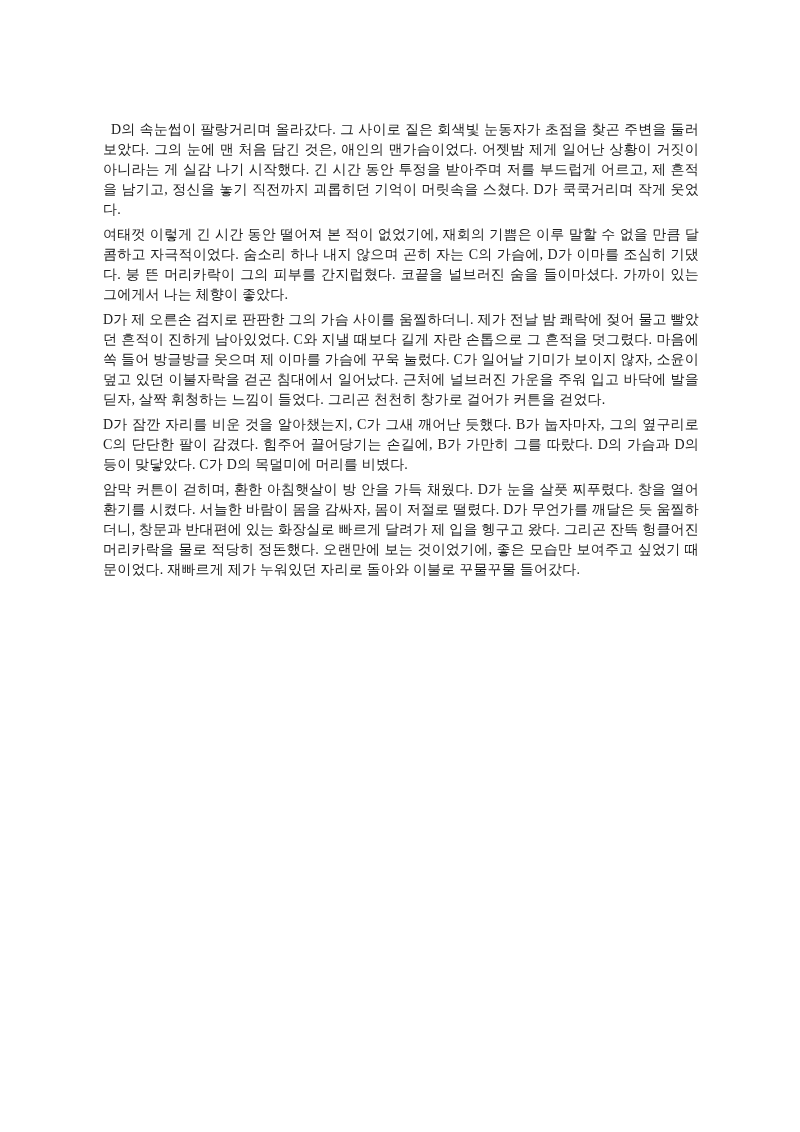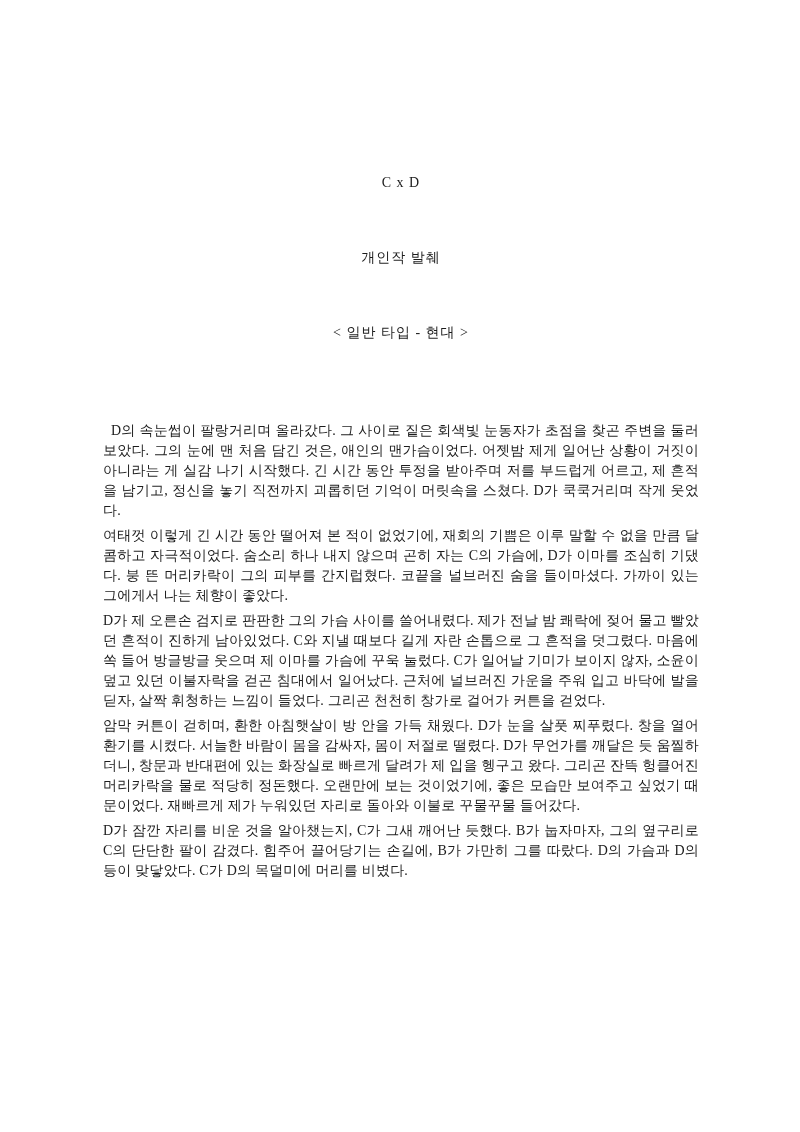--- a/index.html
+++ b/index.html
@@ -47,28 +47,23 @@
   .doc-body p:last-child {
     margin-bottom: 0;
   }
 </style>
 </head>
 <body>
 
 <div class="page">
   <div class="doc">
 
-    <div class="doc-header">
-      <div class="hline">C x D</div>
-      <div class="hline">개인작 발췌</div>
-      <div class="hline">&lt; 일반 타입 - 현대 &gt;</div>
-    </div>
 
     <div class="doc-body">
       <p class="first">D의 속눈썹이 팔랑거리며 올라갔다. 그 사이로 짙은 회색빛 눈동자가 초점을 찾곤 주변을 둘러보았다. 그의 눈에 맨 처음 담긴 것은, 애인의 맨가슴이었다. 어젯밤 제게 일어난 상황이 거짓이 아니라는 게 실감 나기 시작했다. 긴 시간 동안 투정을 받아주며 저를 부드럽게 어르고, 제 흔적을 남기고, 정신을 놓기 직전까지 괴롭히던 기억이 머릿속을 스쳤다. D가 쿡쿡거리며 작게 웃었다.</p>
       <p>여태껏 이렇게 긴 시간 동안 떨어져 본 적이 없었기에, 재회의 기쁨은 이루 말할 수 없을 만큼 달콤하고 자극적이었다. 숨소리 하나 내지 않으며 곤히 자는 C의 가슴에, D가 이마를 조심히 기댔다. 붕 뜬 머리카락이 그의 피부를 간지럽혔다. 코끝을 널브러진 숨을 들이마셨다. 가까이 있는 그에게서 나는 체향이 좋았다.</p>
-      <p>D가 제 오른손 검지로 판판한 그의 가슴 사이를 쓸어내렸다. 제가 전날 밤 쾌락에 젖어 물고 빨았던 흔적이 진하게 남아있었다. C와 지낼 때보다 길게 자란 손톱으로 그 흔적을 덧그렸다. 마음에 쏙 들어 방글방글 웃으며 제 이마를 가슴에 꾸욱 눌렀다. C가 일어날 기미가 보이지 않자, 소윤이 덮고 있던 이불자락을 걷곤 침대에서 일어났다. 근처에 널브러진 가운을 주워 입고 바닥에 발을 딛자, 살짝 휘청하는 느낌이 들었다. 그리곤 천천히 창가로 걸어가 커튼을 걷었다.</p>
+      <p>D가 제 오른손 검지로 판판한 그의 가슴 사이를 움찔하더니. 제가 전날 밤 쾌락에 젖어 물고 빨았던 흔적이 진하게 남아있었다. C와 지낼 때보다 길게 자란 손톱으로 그 흔적을 덧그렸다. 마음에 쏙 들어 방글방글 웃으며 제 이마를 가슴에 꾸욱 눌렀다. C가 일어날 기미가 보이지 않자, 소윤이 덮고 있던 이불자락을 걷곤 침대에서 일어났다. 근처에 널브러진 가운을 주워 입고 바닥에 발을 딛자, 살짝 휘청하는 느낌이 들었다. 그리곤 천천히 창가로 걸어가 커튼을 걷었다.</p>
+      <p>D가 잠깐 자리를 비운 것을 알아챘는지, C가 그새 깨어난 듯했다. B가 눕자마자, 그의 옆구리로 C의 단단한 팔이 감겼다. 힘주어 끌어당기는 손길에, B가 가만히 그를 따랐다. D의 가슴과 D의 등이 맞닿았다. C가 D의 목덜미에 머리를 비볐다.</p>
       <p>암막 커튼이 걷히며, 환한 아침햇살이 방 안을 가득 채웠다. D가 눈을 살풋 찌푸렸다. 창을 열어 환기를 시켰다. 서늘한 바람이 몸을 감싸자, 몸이 저절로 떨렸다. D가 무언가를 깨달은 듯 움찔하더니, 창문과 반대편에 있는 화장실로 빠르게 달려가 제 입을 헹구고 왔다. 그리곤 잔뜩 헝클어진 머리카락을 물로 적당히 정돈했다. 오랜만에 보는 것이었기에, 좋은 모습만 보여주고 싶었기 때문이었다. 재빠르게 제가 누워있던 자리로 돌아와 이불로 꾸물꾸물 들어갔다.</p>
-      <p>D가 잠깐 자리를 비운 것을 알아챘는지, C가 그새 깨어난 듯했다. B가 눕자마자, 그의 옆구리로 C의 단단한 팔이 감겼다. 힘주어 끌어당기는 손길에, B가 가만히 그를 따랐다. D의 가슴과 D의 등이 맞닿았다. C가 D의 목덜미에 머리를 비볐다.</p>
     </div>
 
   </div>
 </div>
 
 </body></html>

